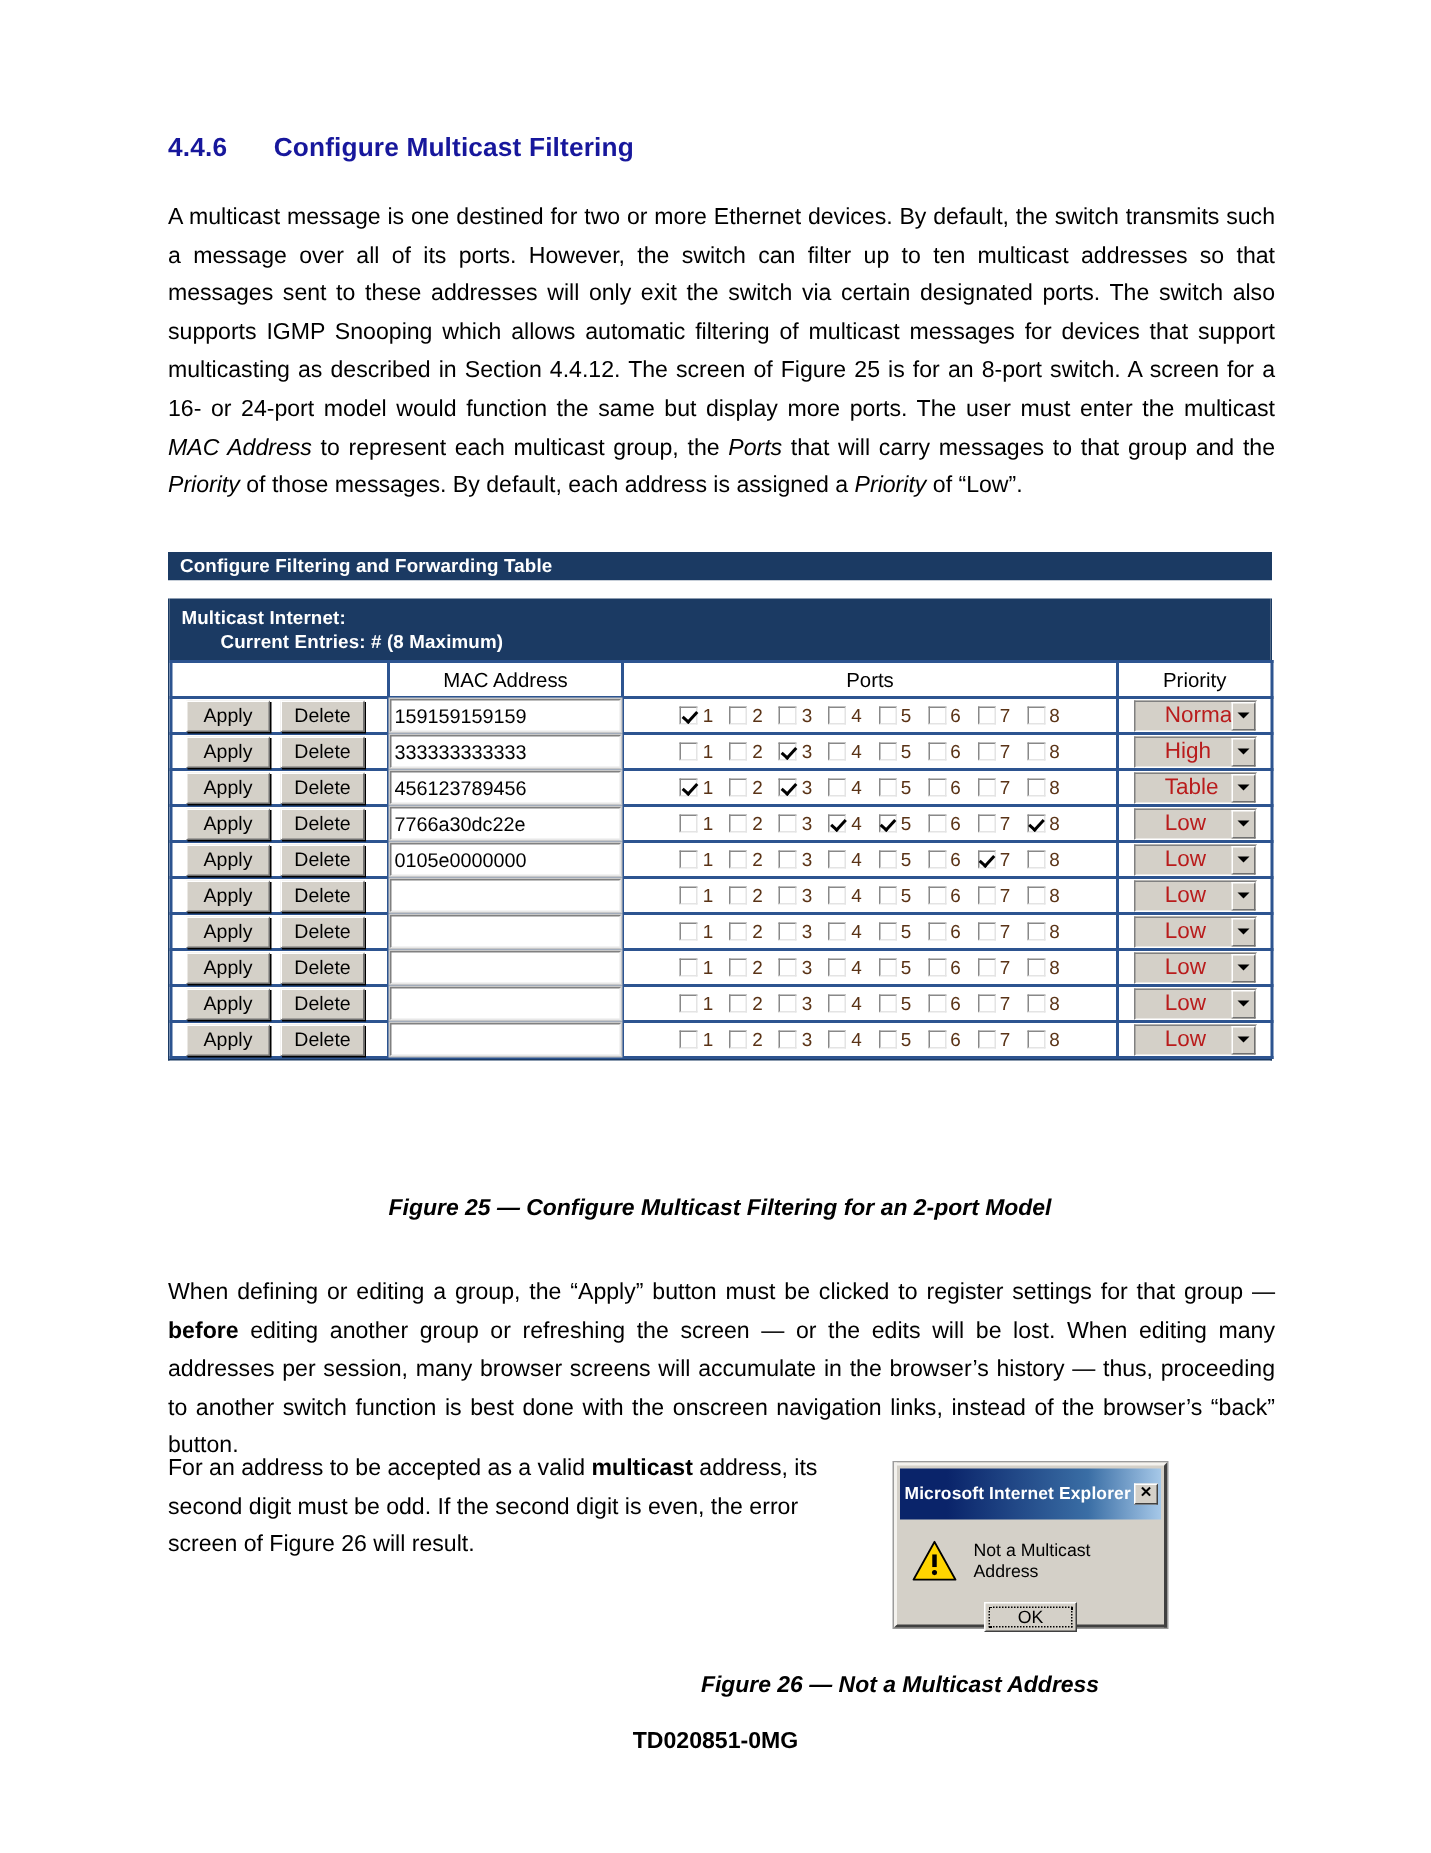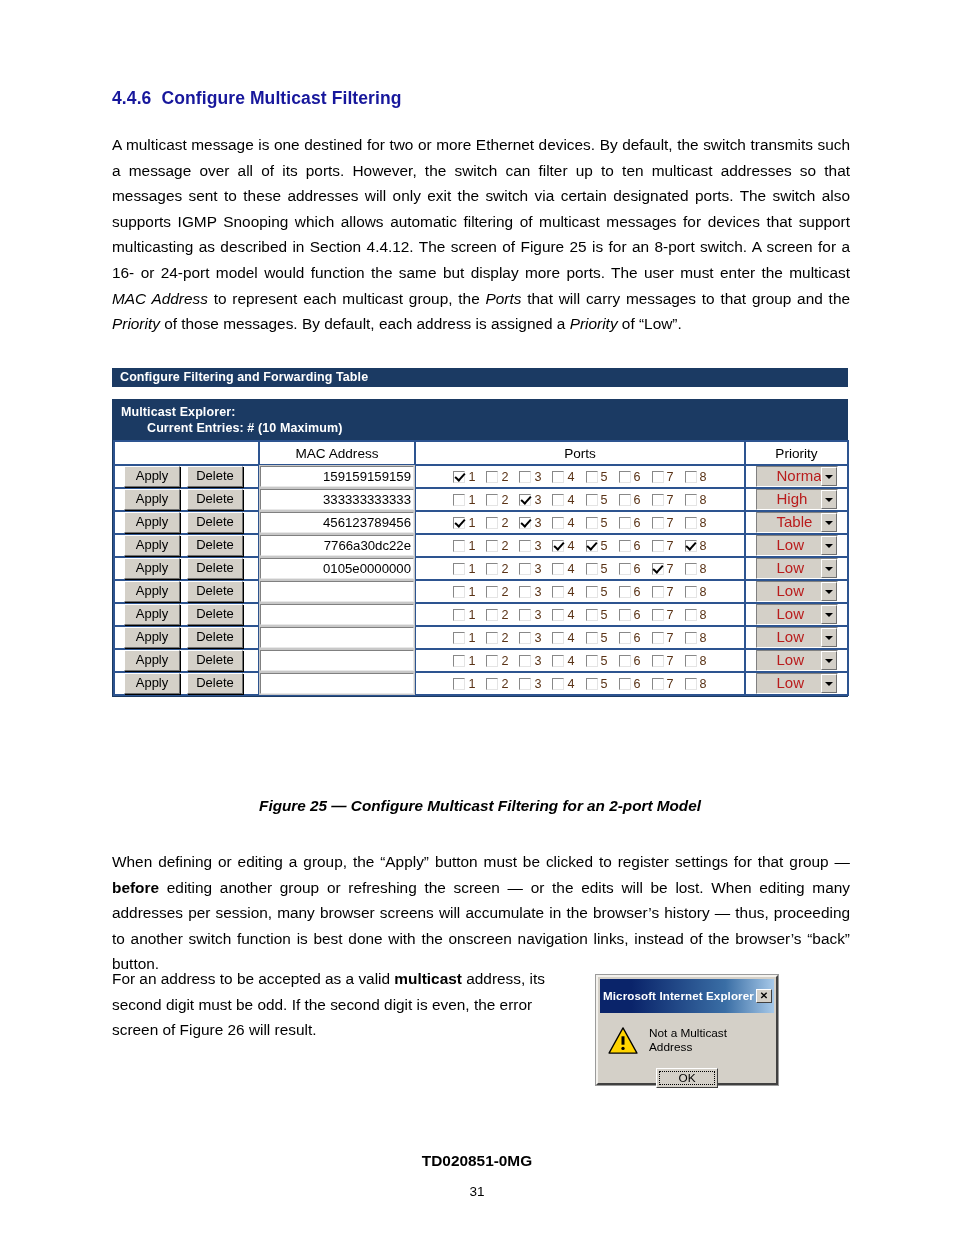--- a/index.html
+++ b/index.html
@@ -19,21 +19,21 @@
   
   .sec-heading {
     position: absolute;
     left: 112px; top: 88px;
     font-size: 17.5px;
     font-weight: bold;
     color: #17179c;
     letter-spacing: 0.1px;
     white-space: nowrap;
   }
-  .sec-heading .num { margin-right: 10px; }
+  .sec-heading .num { margin-right: 31px; }
 
   
   .para {
     position: absolute;
     left: 112px;
     width: 738px;
     font-size: 15.4px;
     line-height: 25.6px;
     text-align: justify;
     text-justify: inter-word;
@@ -136,23 +136,22 @@
     font-family: "Liberation Sans", sans-serif;
     font-size: 13.2px;
     color: #000;
     background: #ffffff;
     border-top: 1.5px solid #808080;
     border-left: 1.5px solid #808080;
     border-right: 1.5px solid #e8e8e8;
     border-bottom: 1.5px solid #e8e8e8;
     outline: 1px solid #c8c8c8;
     outline-offset: 0px;
-    padding: 0 2px;
+    padding: 10px 2px;
     line-height: 18px;
-    text-align: right;
   }
 
   
   .ports-wrap {
     display: flex;
     align-items: center;
     justify-content: center;
     gap: 11px;
     padding: 0 6px;
   }
@@ -352,22 +351,22 @@
 
   <div class="para p1">
     <span>A multicast message is one destined for two or more Ethernet devices.  By default, the switch transmits such a message over all of its ports.  However, the switch can filter up to ten multicast addresses so that messages sent to these addresses will only exit the switch via certain designated ports.  The switch also supports IGMP Snooping which allows automatic filtering of multicast messages for devices that support multicasting as described in Section 4.4.12.  The screen of Figure 25 is for an 8-port switch.  A screen for a 16- or 24-port model would function the same but display more ports.  The user must enter the multicast </span><i>MAC Address</i><span> to represent each multicast group, the </span><i>Ports</i><span> that will carry messages to that group and the </span><i>Priority</i><span> of those messages.  By default, each address is assigned a </span><i>Priority</i><span> of “Low”.</span>
   </div>
 
   <div class="shot">
     <div class="shot-titlebar">Configure Filtering and Forwarding Table</div>
     <div class="shot-gap"></div>
     <div class="shot-body">
       <div class="mf-head">
-        <span>Multicast Explorer:</span>
-        <span class="sub">Current Entries: # (10 Maximum)</span>
+        <span>Multicast Internet:</span>
+        <span class="sub">Current Entries: # (8 Maximum)</span>
       </div>
 
       <table class="mcast">
         <colgroup>
           <col class="c-act">
             <col class="c-mac">
             <col class="c-ports">
             <col class="c-prio">
         </colgroup>
         <thead>
@@ -937,17 +936,17 @@
           <circle cx="16" cy="23" r="1.8" fill="#000000"></circle>
         </svg>
       </span>
       <span class="ie-msg">Not a Multicast Address</span>
     </div>
     <div class="ie-btnrow">
       <span class="ie-ok">OK</span>
     </div>
   </div>
 
+  <div class="fig-cap f26">Figure 26 — Not a Multicast Address</div>
 
   <div class="doc-id">TD020851-0MG</div>
-  <div class="page-num">31</div>
 
 </div>
 
 </body></html>

